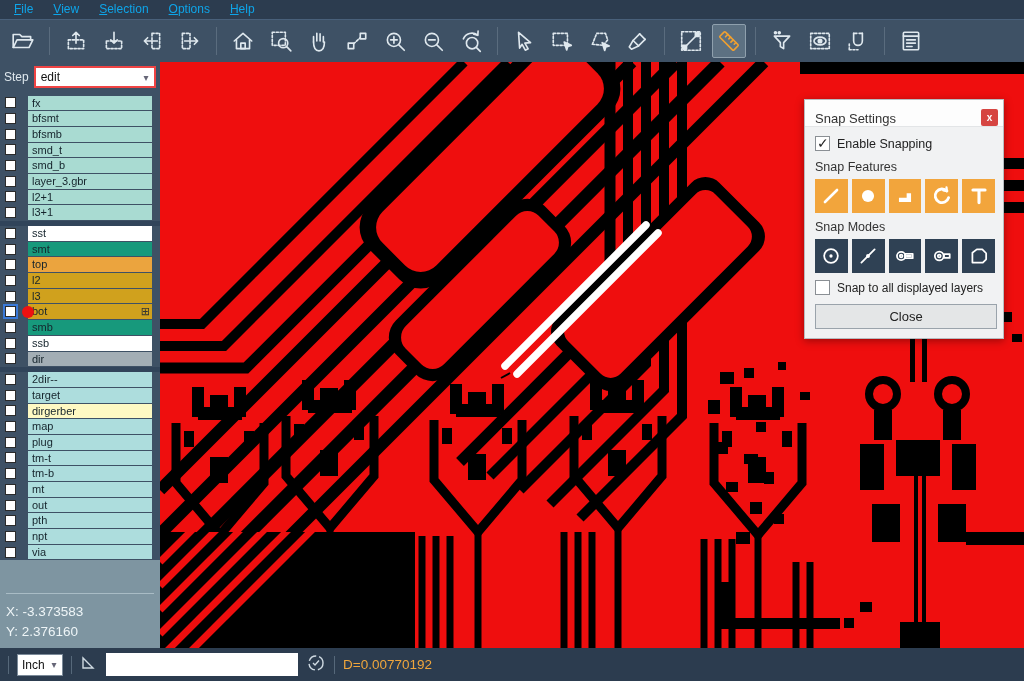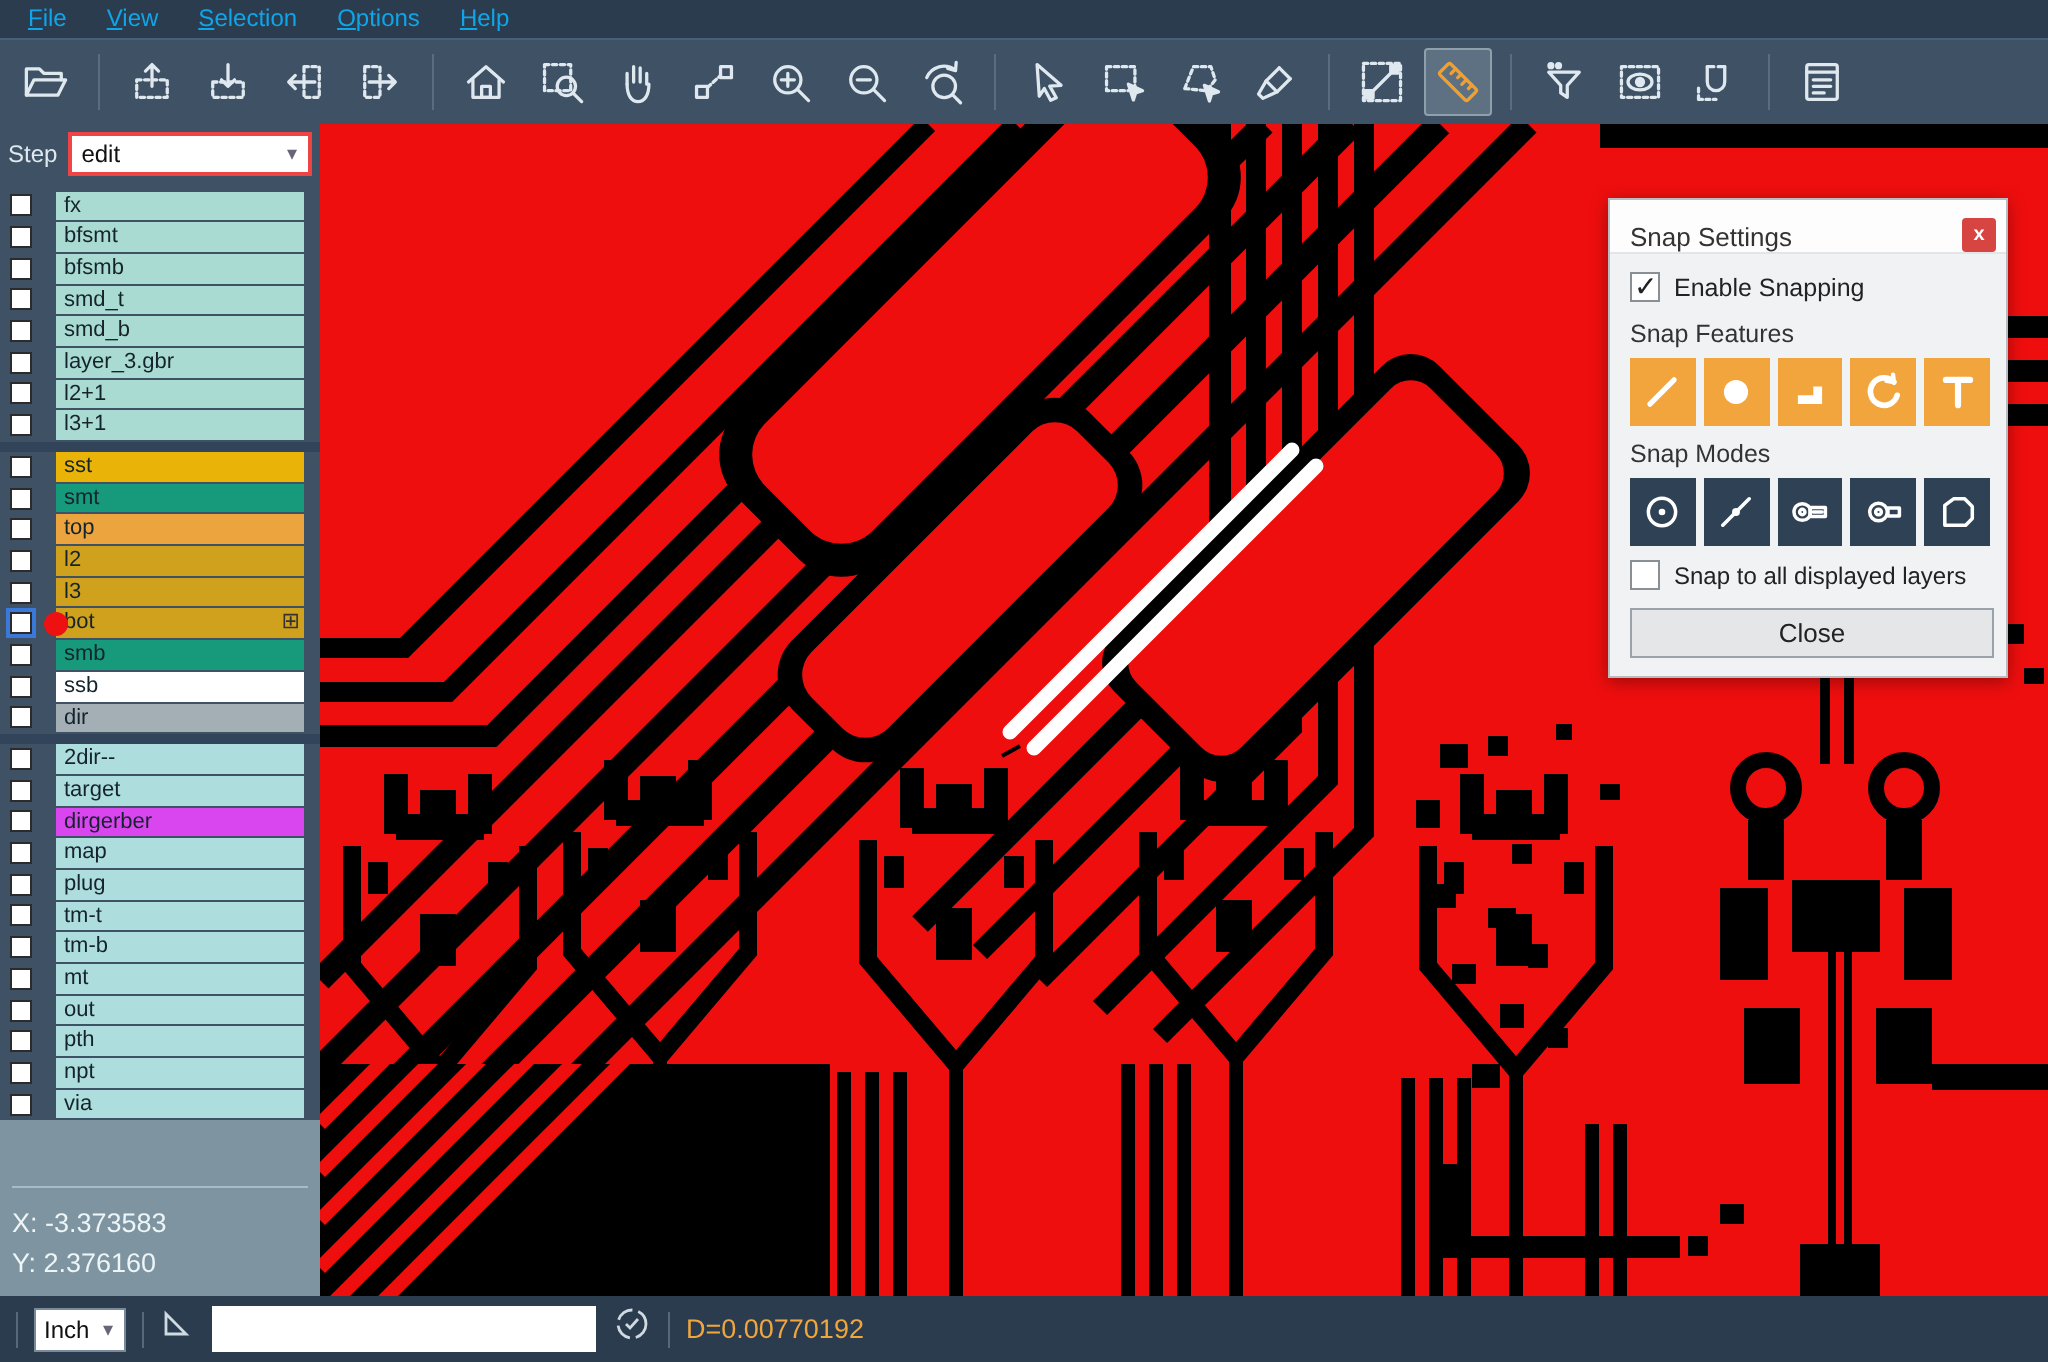--- a/index.html
+++ b/index.html
@@ -437,21 +437,21 @@
         </div>
         <div class="lrow">
           <span class="cb"></span>
           <div class="lbl" style="background: rgb(169, 219, 210);">
             <span class="nm">l3+1</span>
           </div>
         </div>
         <div class="gsep"></div>
         <div class="lrow">
           <span class="cb"></span>
-          <div class="lbl" style="background: #eab308;">
+          <div class="lbl" style="background: #ffffff;">
             <span class="nm">sst</span>
           </div>
         </div>
         <div class="lrow">
           <span class="cb"></span>
           <div class="lbl" style="background: rgb(23, 153, 124);">
             <span class="nm">smt</span>
           </div>
         </div>
         <div class="lrow">
@@ -506,21 +506,21 @@
           </div>
         </div>
         <div class="lrow">
           <span class="cb"></span>
           <div class="lbl" style="background: rgb(173, 221, 221);">
             <span class="nm">target</span>
           </div>
         </div>
         <div class="lrow">
           <span class="cb"></span>
-          <div class="lbl" style="background: #d946ef;">
+          <div class="lbl" style="background: #fef9c3;">
             <span class="nm">dirgerber</span>
           </div>
         </div>
         <div class="lrow">
           <span class="cb"></span>
           <div class="lbl" style="background: rgb(173, 221, 221);">
             <span class="nm">map</span>
           </div>
         </div>
         <div class="lrow">

